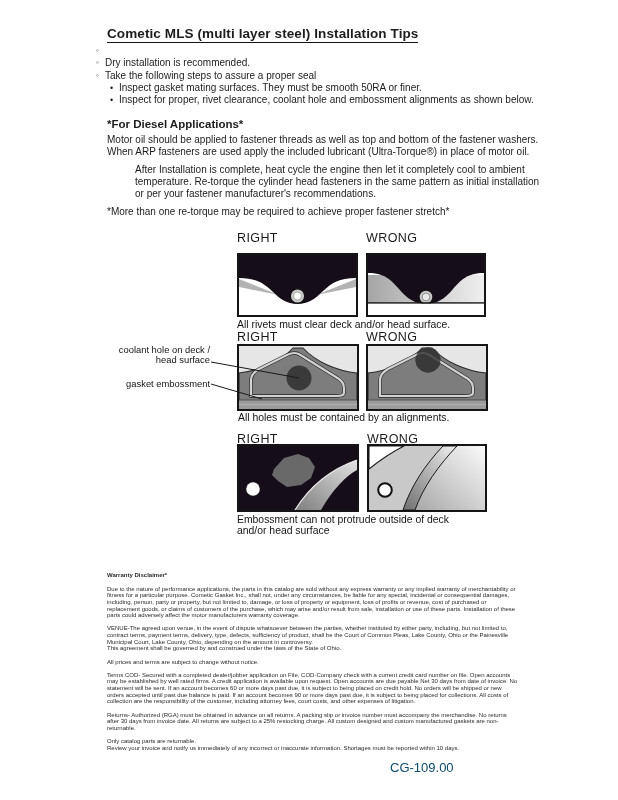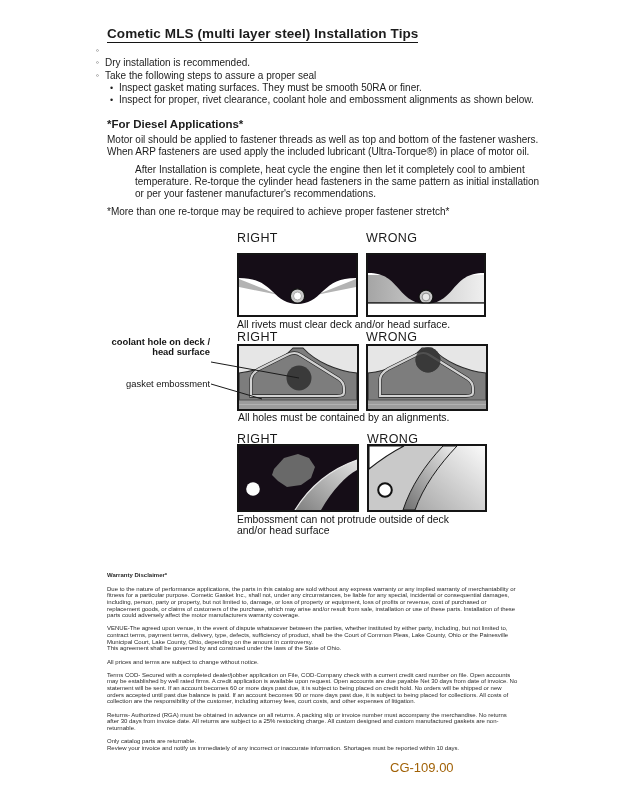--- a/index.html
+++ b/index.html
@@ -28,21 +28,21 @@
   .panel{box-sizing:border-box;border:2px solid #151515;background:#fff;}
   .panel svg{display:block;width:100%;height:100%;}
   .caption{font-size:10.4px;line-height:11.4px;white-space:pre-line;color:#141414;}
 
   .diag-label{font-size:9.4px;line-height:9.6px;text-align:right;width:104px;color:#141414;}
   .leader-svg{pointer-events:none;}
 
   .disclaimer{left:107px;top:572px;width:412px;font-size:6px;line-height:6.65px;color:#2a2a2a;}
   .disclaimer .dh{font-weight:bold;margin:0 0 7px 0;}
   .disclaimer p{margin:0 0 6.5px 0;white-space:pre-line;}
-  .page-number{left:390px;top:760px;font-size:13px;color:#a16207;}
+  .page-number{left:390px;top:760px;font-size:13px;color:#0c4a6e;}
 </style>
 </head>
 <body>
 
 <div class="abs title">Cometic MLS (multi layer steel) Installation Tips</div>
 
 <div class="abs bullets">
   <div class="bullet-row">
     <span class="marker">◦</span>
   </div>
@@ -103,21 +103,21 @@
     <line x1="0" y1="48" x2="116" y2="48" stroke="#111111" stroke-width="1.4"></line>
     <rect x="0" y="48.8" width="116" height="11.2" fill="#ffffff"></rect>
   </svg>
 </div>
 
 <div class="abs caption" style="left:237px;top:319px;">All rivets must clear deck and/or head surface.</div>
 
 <div class="abs rw-label" style="left:237px;top:330px;width:122px;">RIGHT</div>
 <div class="abs rw-label" style="left:366px;top:330px;width:122px;">WRONG</div>
 
-<div class="abs diag-label" style="left:106px;top:337px;font-weight:bold;">coolant hole on
+<div class="abs diag-label" style="left:106px;top:345px;">coolant hole on
 deck / head surface</div>
 <div class="abs diag-label" style="left:106px;top:379px;">gasket embossment</div>
 
 <div class="abs panel" style="left:237px;top:344px;width:122px;height:67px;">
   <svg viewBox="0 0 118 63" preserveAspectRatio="none">
     <rect x="0" y="0" width="118" height="63" fill="#e6e6e6"></rect>
     <path d="M0,27 C20,25 41,16 54,2 L64,2 C77,16 98,25 118,27 L118,63 L0,63 Z" fill="#7d7d7d" stroke="#2a2a2a" stroke-width="1.1"></path>
     <rect x="0" y="54" width="118" height="9" fill="#9c9c9c"></rect>
     <line x1="0" y1="54" x2="118" y2="54" stroke="#4a4a4a" stroke-width="0.9"></line>
     <line x1="0" y1="58.5" x2="118" y2="58.5" stroke="#b8b8b8" stroke-width="0.8"></line>

